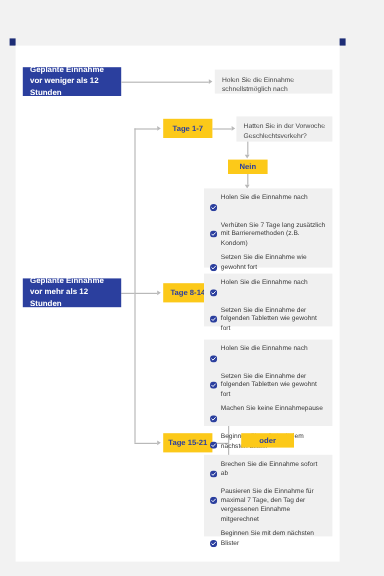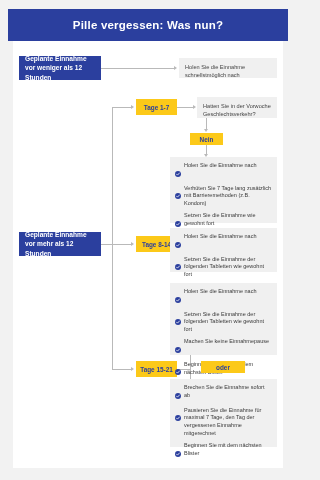--- a/index.html
+++ b/index.html
@@ -81,23 +81,20 @@
     border-left:2.2px solid transparent;
     border-right:2.2px solid transparent;
     border-top:3.2px solid #b9b9b9;
   }
 </style>
 </head>
 <body>
 
 <div class="page">
 
-  <div class="ribbon">
-    <span class="ribbon-title">Pille vergessen: Was nun?</span>
-  </div>
   <div class="ribbon-fold fold-l"></div>
   <div class="ribbon-fold fold-r"></div>
 
   <div class="card"></div>
 
   <div class="node blue-box" style="left:19px;top:56px;width:82px;height:24px;">
     <span>Geplante Einnahme vor weniger als 12 Stunden</span>
   </div>
 
   <div class="ln lnh" style="left:101px;top:68px;width:73px;"></div>

